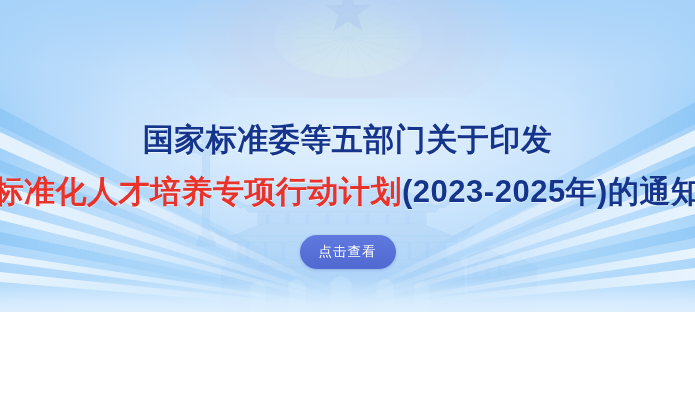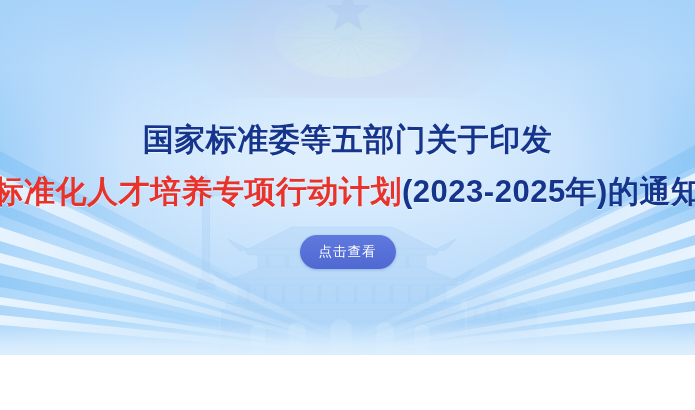--- a/index.html
+++ b/index.html
@@ -7,21 +7,21 @@
     padding: 0;
     background: #ffffff;
   }
   body {
     font-family: "Liberation Sans", "DejaVu Sans", sans-serif;
   }
 
   #banner {
     position: relative;
     width: 695px;
-    height: 355px;
+    height: 312px;
     overflow: hidden;
     background: #b4d8fb;
   }
 
   
   .bg-base {
     position: absolute;
     inset: 0;
     background:
       radial-gradient(ellipse 62% 58% at 50% 40%,

